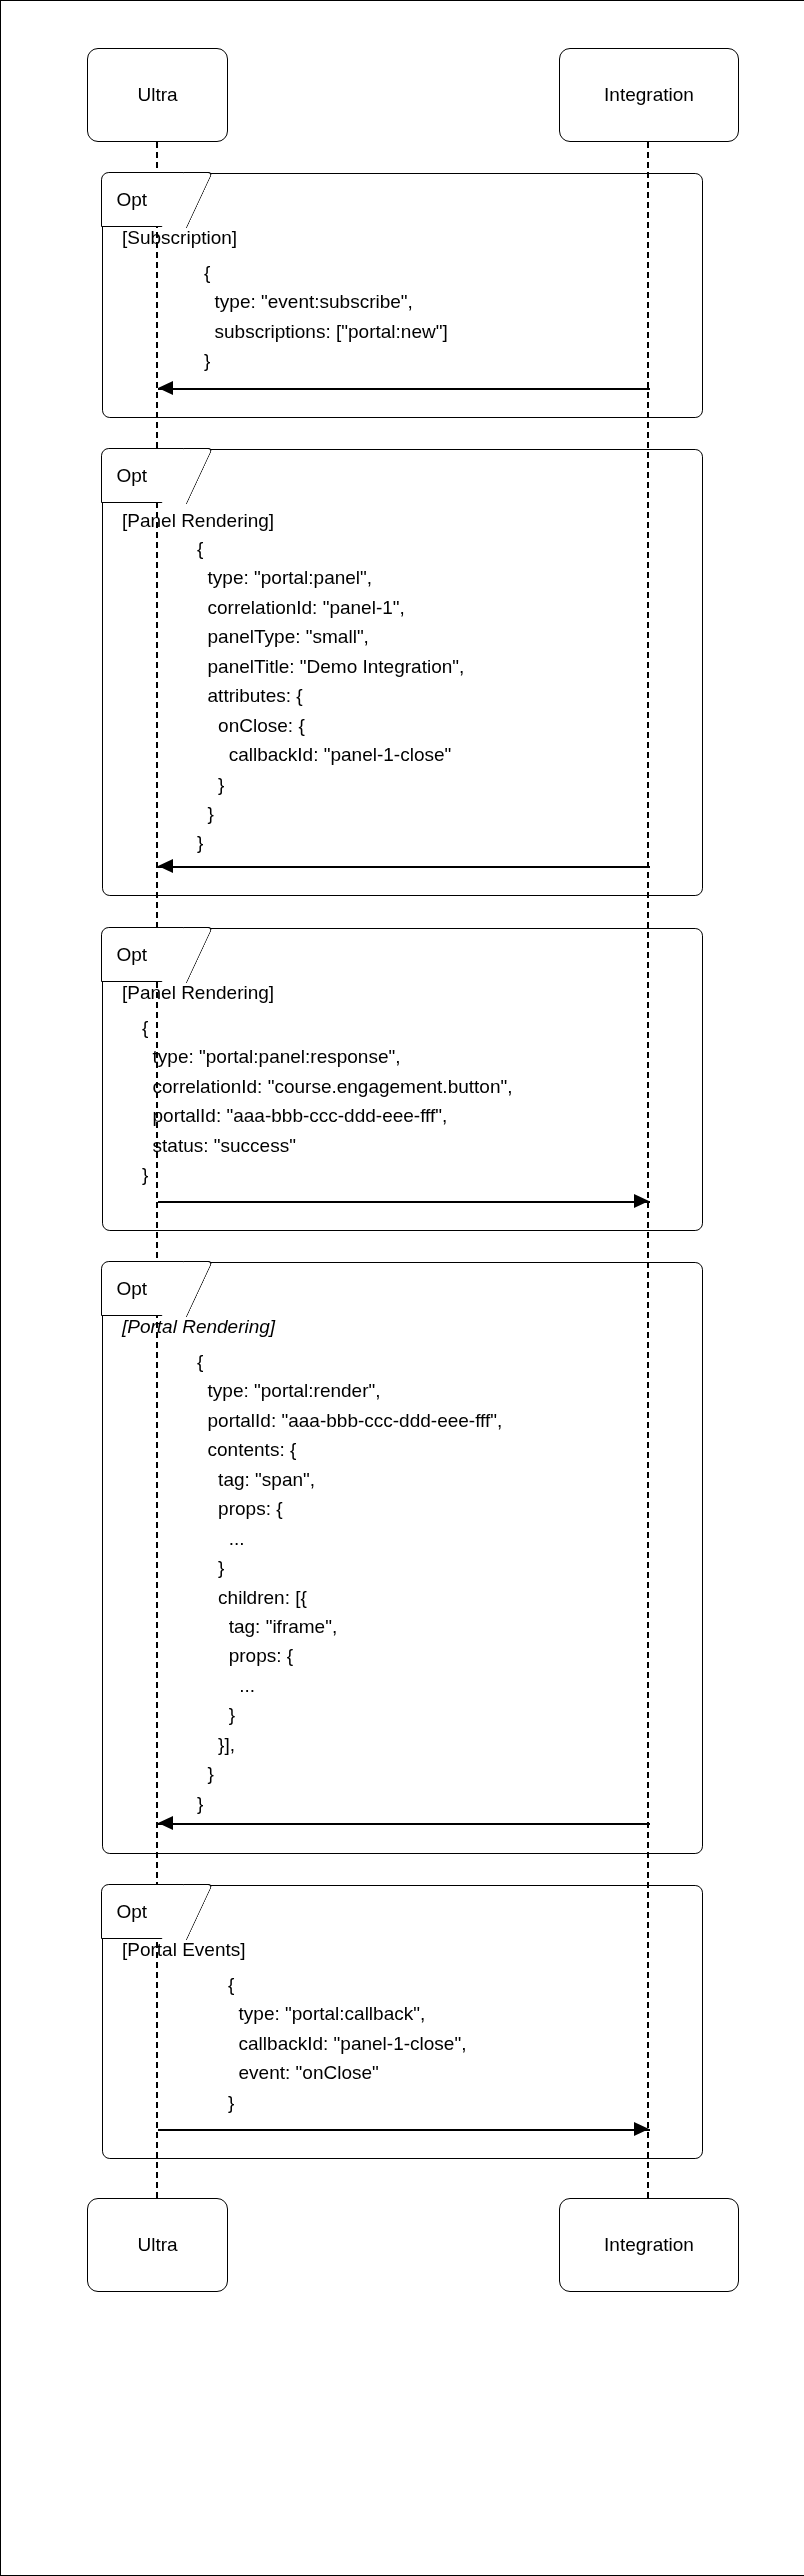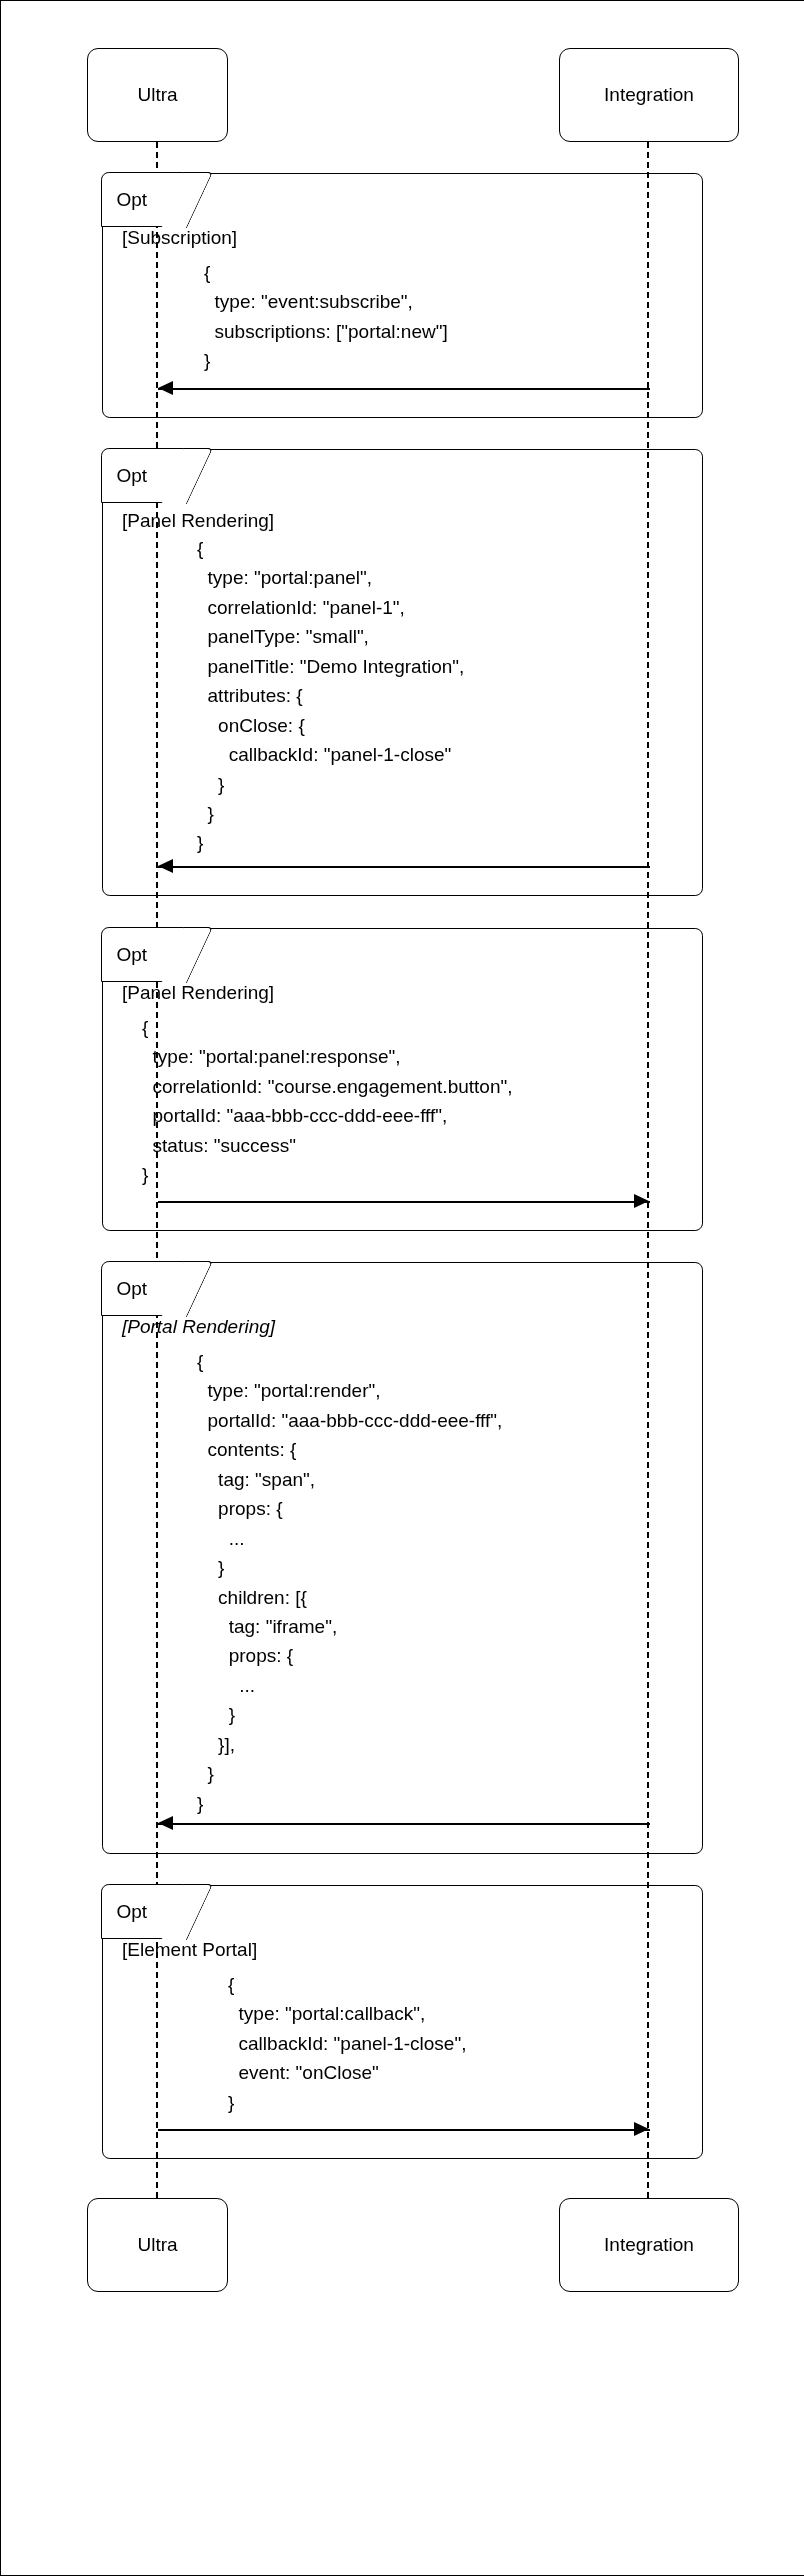--- a/index.html
+++ b/index.html
@@ -187,21 +187,21 @@
     }],
   }
 }</div>
         <div class="arrow-line" style="left: 55px; top: 560px; width: 492px;"></div>
         <div class="arrow-head left" style="top: 553px; left: 55px;"></div>
       </div>
       <div class="opt-box" style="left: 101px; top: 1884px; width: 601px; height: 274px;">
         <div class="opt-tab">
           <span>Opt</span>
         </div>
-        <div class="cond" style="top: 53px;">[Element Portal]</div>
+        <div class="cond" style="top: 53px;">[Portal Events]</div>
         <div class="msg-block" style="left: 125px; top: 84px;">{
   type: "portal:callback",
   callbackId: "panel-1-close",
   event: "onClose"
 }</div>
         <div class="arrow-line" style="left: 55px; top: 243px; width: 492px;"></div>
         <div class="arrow-head right" style="top: 236px; left: 531px;"></div>
       </div>
     </div>
 

